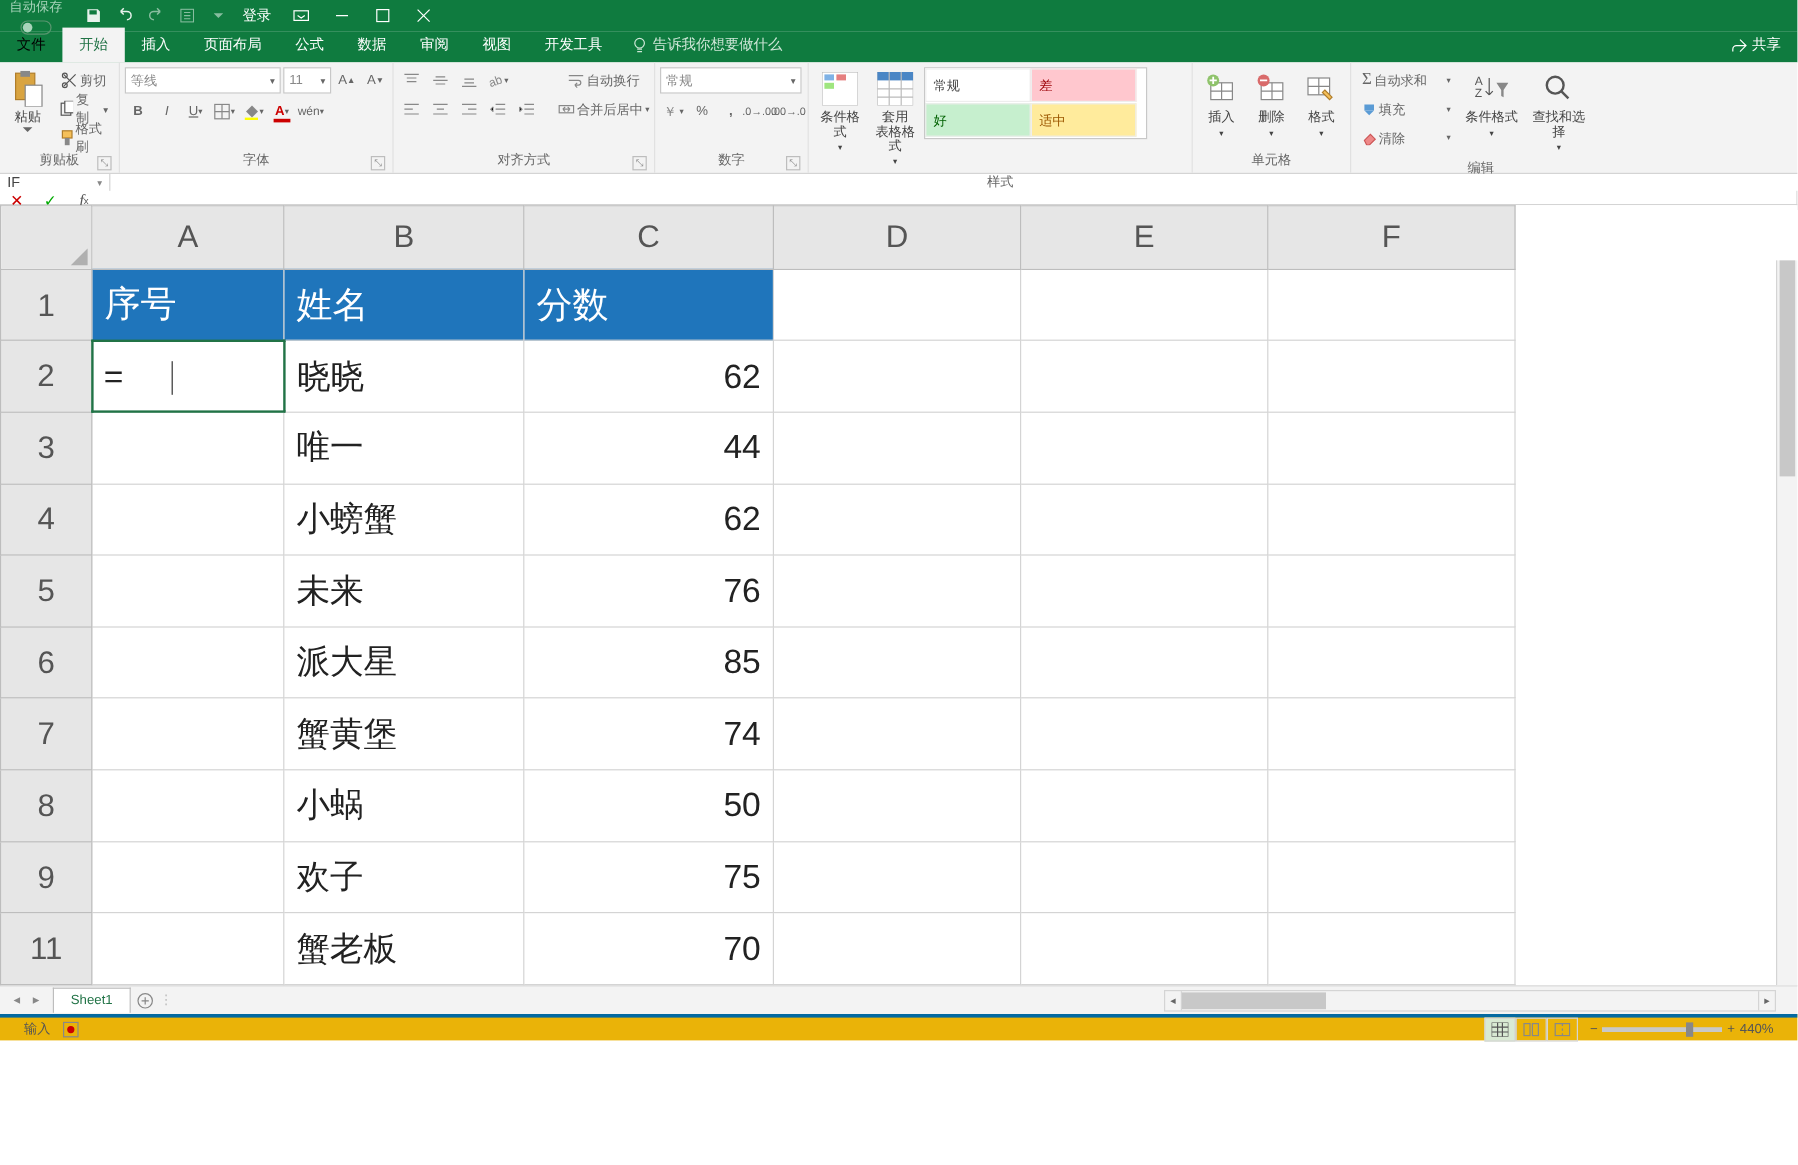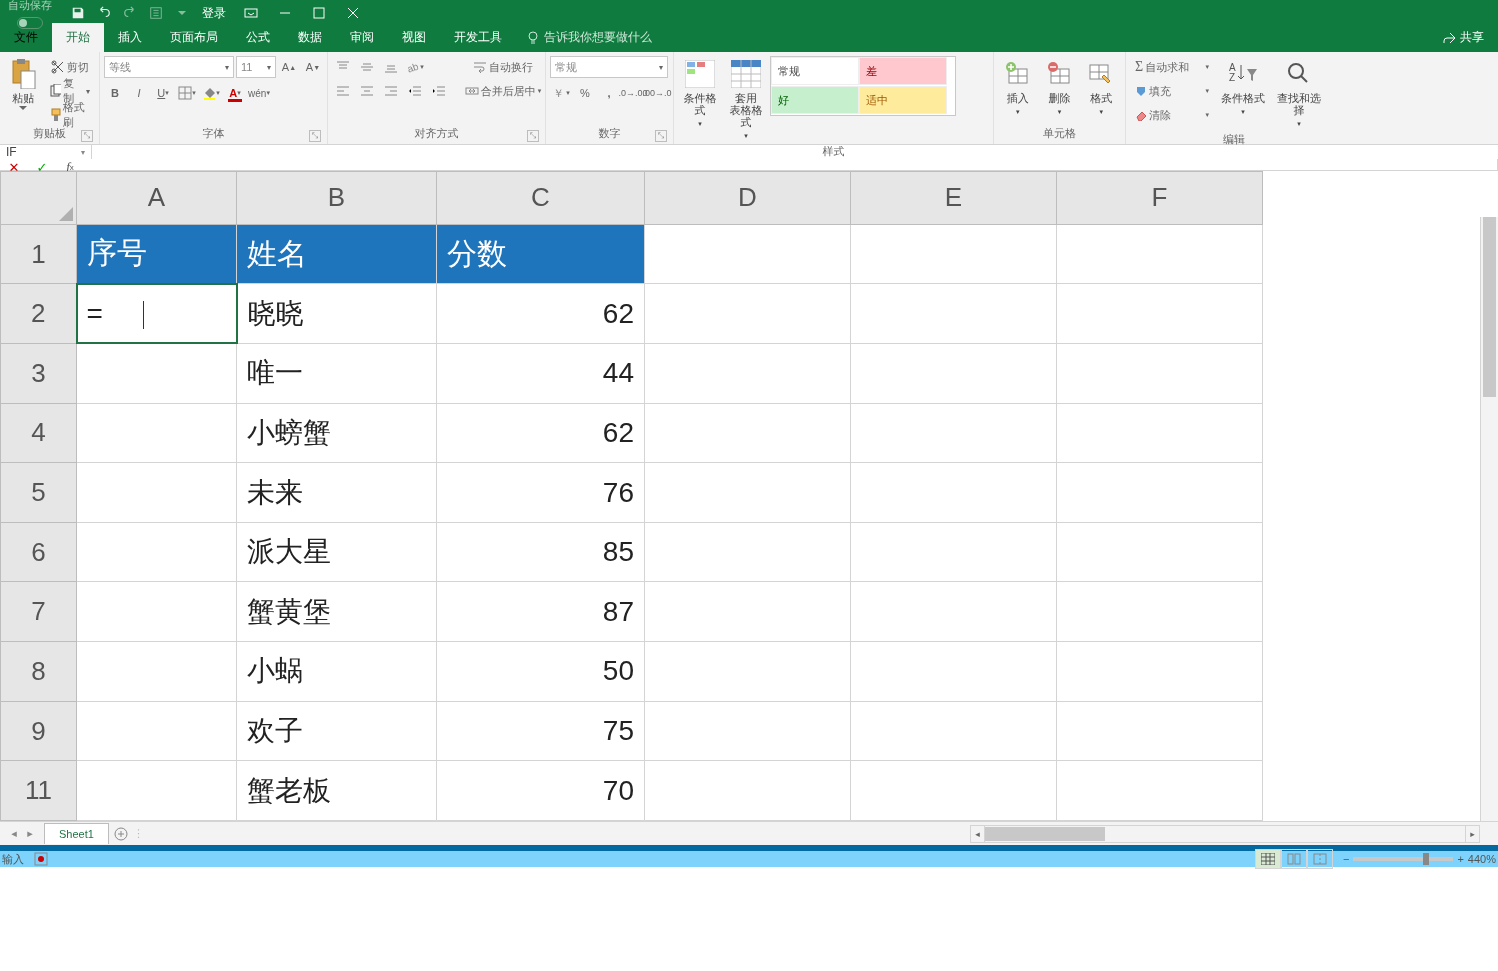--- a/index.html
+++ b/index.html
@@ -84,21 +84,21 @@
 .sheettabs .stab{ padding:4px 14px; background:#fff; border:1px solid #bdbdbd; border-bottom:none; color:#217346;}
 .sheettabs .add{ width:24px; height:24px; display:flex;align-items:center;justify-content:center; color:#666;}
 .sheettabs .hscroll{ margin-left:auto; height:18px; flex:0 0 510px; background:#f3f3f3; border:1px solid #d4d4d4; position:relative; margin-right:18px;}
 .sheettabs .hscroll .th{position:absolute;left:14px;top:1px;bottom:1px;width:120px;background:#c8c8c8;}
 .sheettabs .hscroll .ar{position:absolute;top:0;bottom:0;width:14px;display:flex;align-items:center;justify-content:center;font-size:9px;color:#666;}
 .sheettabs .hscroll .ar.l{left:0;border-right:1px solid #d4d4d4;}
 .sheettabs .hscroll .ar.r{right:0;border-left:1px solid #d4d4d4;}
 .sheettabs .sep{ width:6px; color:#bbb; text-align:center;}
 
 
-.status { height:22px; background:#7dd3fc; border-top:6px solid #0369a1; display:flex; align-items:center; font-size:11px; color:#555; padding:0 2px; gap:10px;}
+.status { height:22px; background:#eab308; border-top:3px solid #0369a1; display:flex; align-items:center; font-size:11px; color:#555; padding:0 20px; gap:10px;}
 .status .views{ margin-left:auto; display:flex;}
 .status .vb{ width:26px;height:20px;border:1px solid #d4d4d4; display:flex;align-items:center;justify-content:center;}
 .status .vb.active{background:#d9ead3;}
 .status .zoom{ display:flex; align-items:center; gap:4px;}
 .status .slider{ width:100px;height:4px;background:#c8c8c8; position:relative;}
 .status .slider .h{position:absolute;left:70%;top:-4px;width:6px;height:12px;background:#888;}
 .tri{width:0;height:0;display:inline-block;}
 </style>
 </head>
 <body>
@@ -598,21 +598,21 @@
           <td class="cell">派大星</td>
           <td class="cell num">85</td>
           <td class="cell empty"></td>
           <td class="cell empty"></td>
           <td class="cell empty"></td>
         </tr>
         <tr>
           <td class="rowhdr">7</td>
           <td class="cell"></td>
           <td class="cell">蟹黄堡</td>
-          <td class="cell num">87</td>
+          <td class="cell num">74</td>
           <td class="cell empty"></td>
           <td class="cell empty"></td>
           <td class="cell empty"></td>
         </tr>
         <tr>
           <td class="rowhdr">8</td>
           <td class="cell"></td>
           <td class="cell">小蜗</td>
           <td class="cell num">50</td>
           <td class="cell empty"></td>

